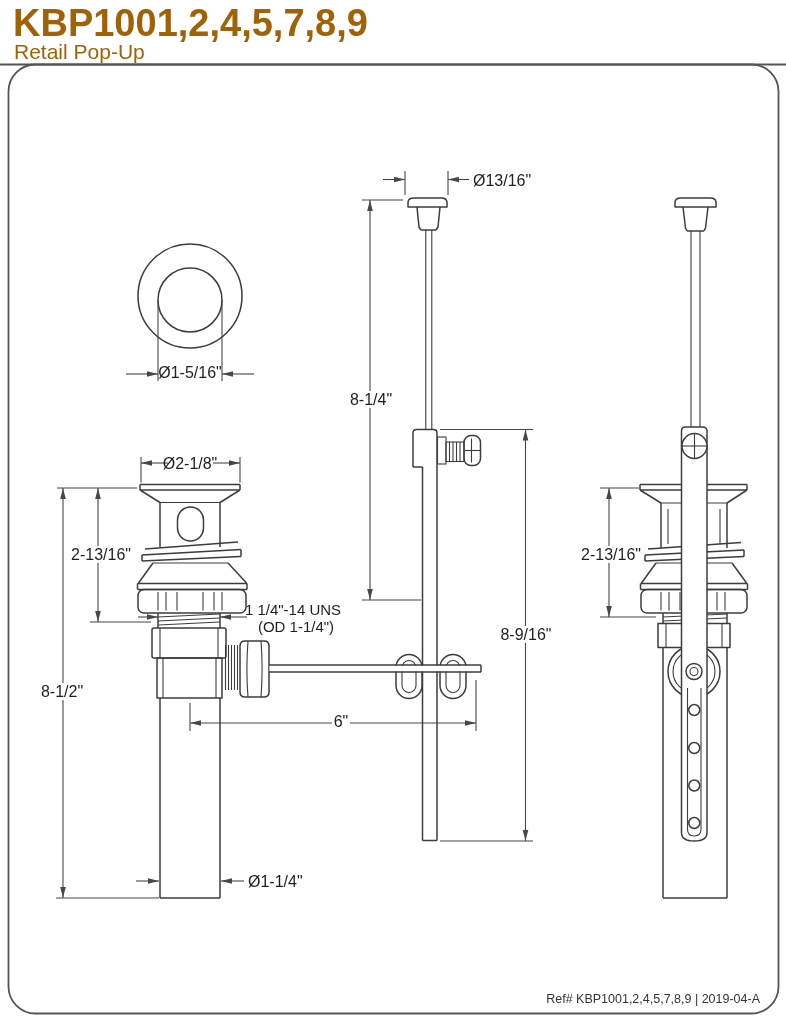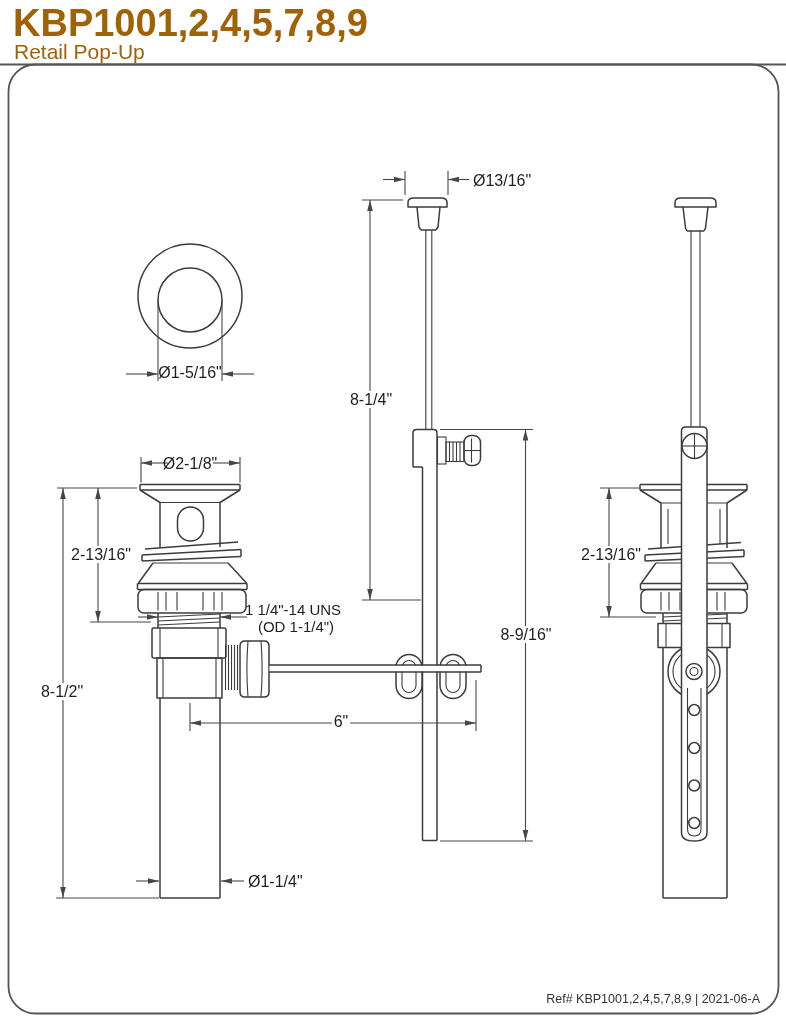--- a/index.html
+++ b/index.html
@@ -287,14 +287,14 @@
       <g>
         <line class="d" x1="600" y1="488" x2="639" y2="488"></line>
         <line class="d" x1="609" y1="488" x2="609" y2="617" marker-start="url(#arr)" marker-end="url(#arr)"></line>
         <line class="d" x1="600" y1="617" x2="656" y2="617"></line>
         <rect class="wr" x="582" y="546" width="58" height="17"></rect>
         <text class="dim" x="611" y="560" text-anchor="middle">2-13/16"</text>
       </g>
     </g>
   </svg>
 
-  <div class="footer">Ref# KBP1001,2,4,5,7,8,9 | 2021-06-A</div>
+  <div class="footer">Ref# KBP1001,2,4,5,7,8,9 | 2019-04-A</div>
 </div>
 
 </body></html>

